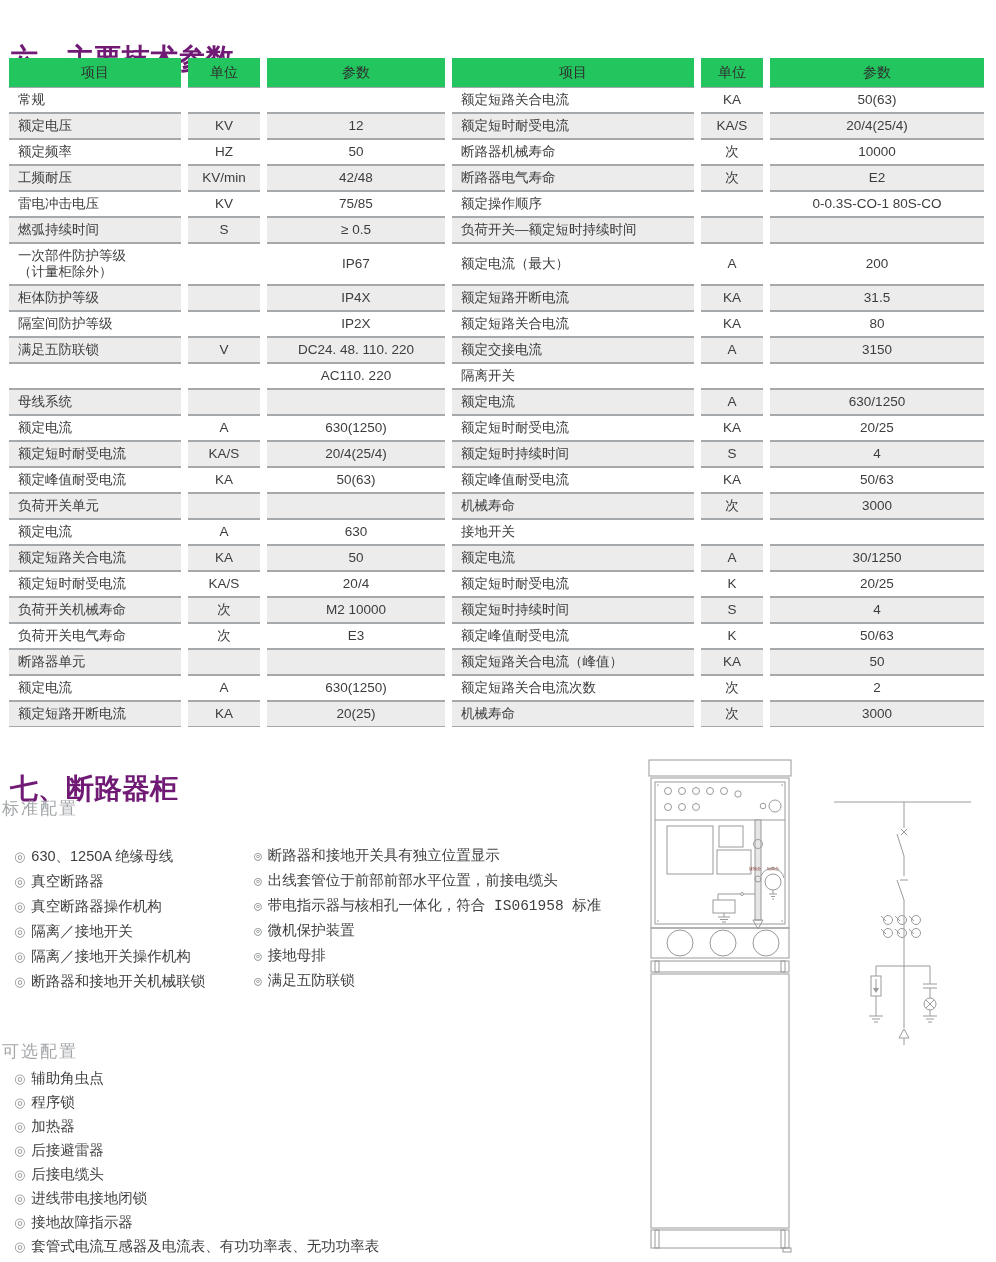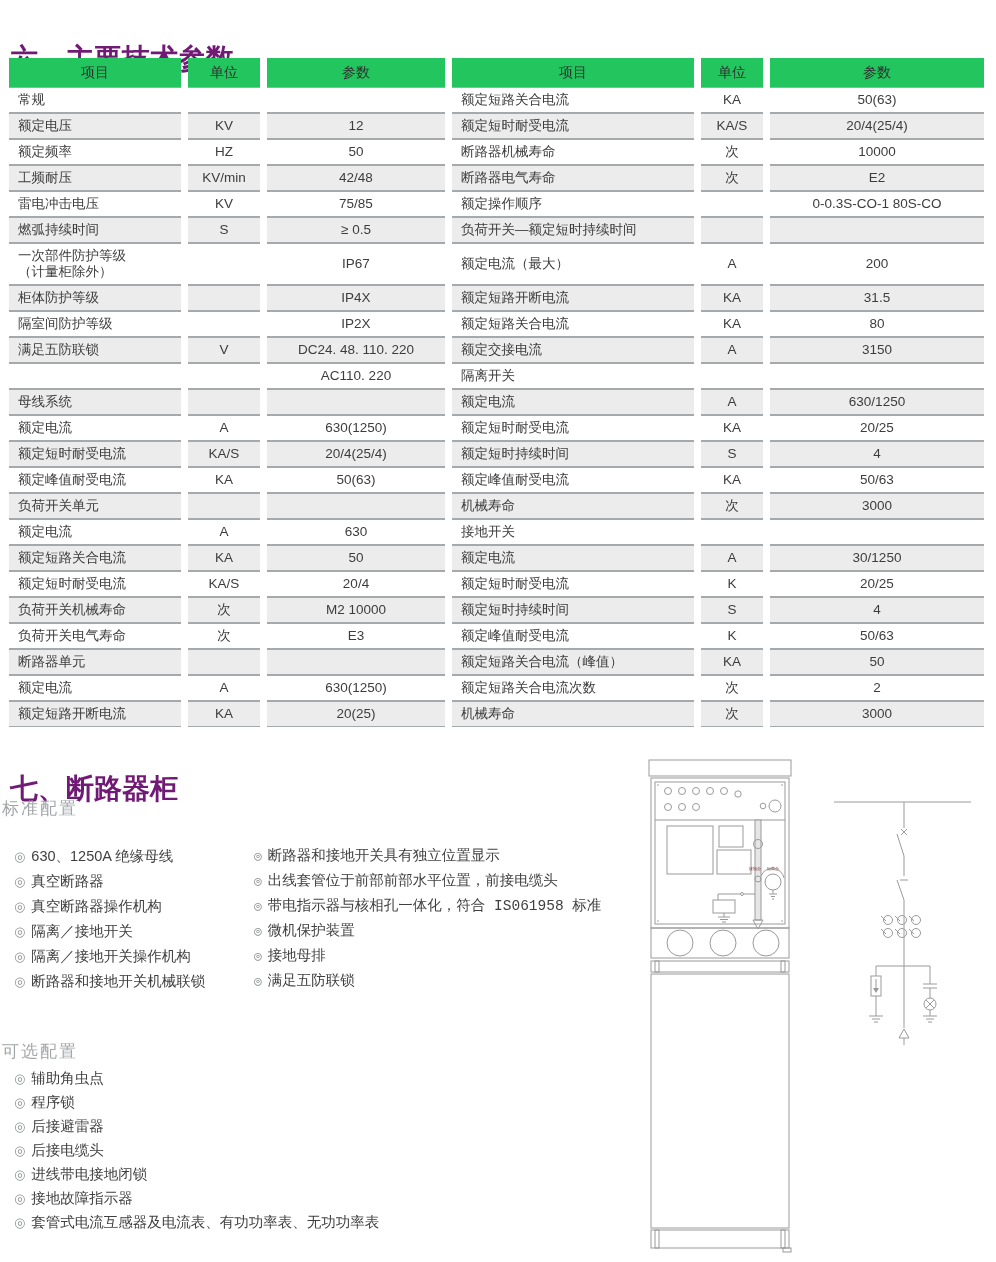--- a/index.html
+++ b/index.html
@@ -287,20 +287,21 @@
       <li><span class="bullet">◎</span><span>带电指示器与核相孔一体化，符合 IS061958 标准</span></li>
       <li><span class="bullet">◎</span><span>微机保护装置</span></li>
       <li><span class="bullet">◎</span><span>接地母排</span></li>
       <li><span class="bullet">◎</span><span>满足五防联锁</span></li>
     </ul>
 
   <div id="opt-title" class="sub-title">可选配置</div>
   <ul id="opt-list" class="config-list">
       <li><span class="bullet">◎</span><span>辅助角虫点</span></li>
       <li><span class="bullet">◎</span><span>程序锁</span></li>
+      <li><span class="bullet">◎</span><span>加热器</span></li>
       <li><span class="bullet">◎</span><span>后接避雷器</span></li>
       <li><span class="bullet">◎</span><span>后接电缆头</span></li>
       <li><span class="bullet">◎</span><span>进线带电接地闭锁</span></li>
       <li><span class="bullet">◎</span><span>接地故障指示器</span></li>
       <li><span class="bullet">◎</span><span>套管式电流互感器及电流表、有功功率表、无功功率表</span></li>
     </ul>
 
   <svg id="cabinet-svg" width="150" height="496" viewBox="0 0 150 496">
     <rect class="draw" x="4" y="2" width="142" height="16"></rect>
     <rect class="draw" x="6" y="20" width="138" height="150"></rect>

